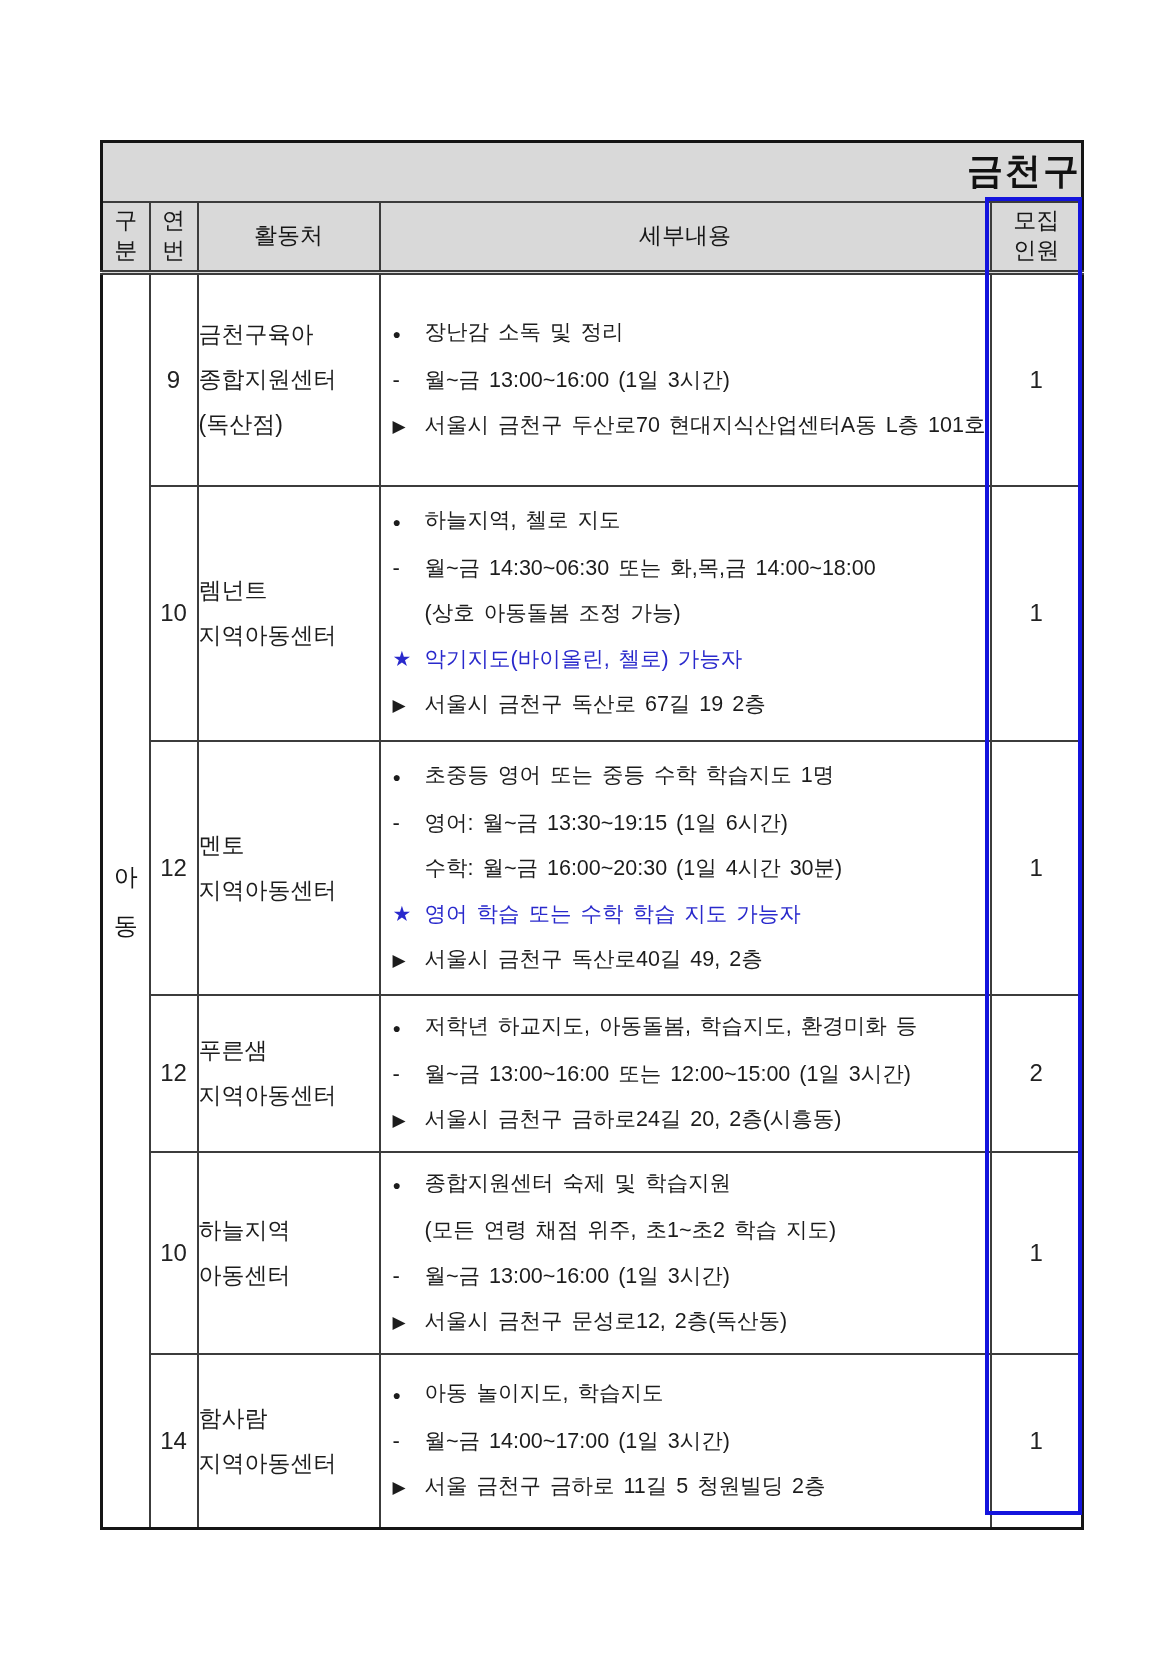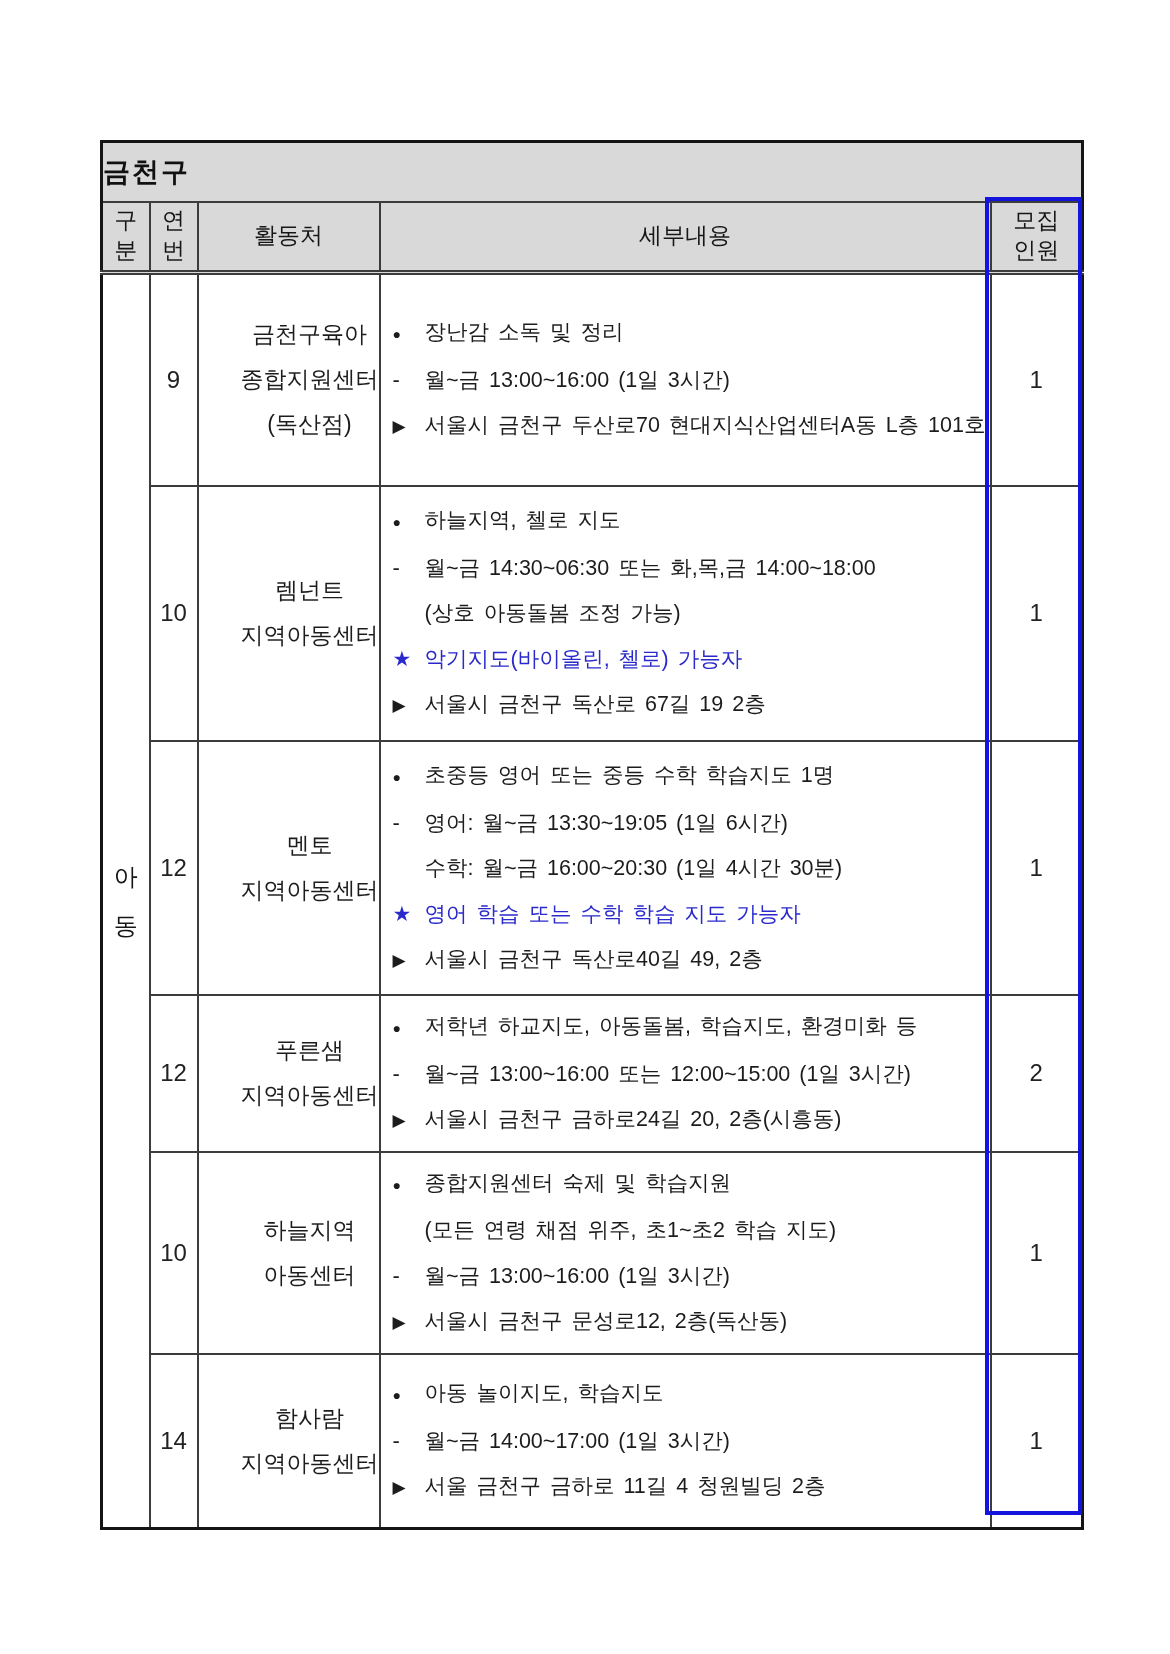--- a/index.html
+++ b/index.html
@@ -16,33 +16,33 @@
     color:#1c1c1c;
   }
   .page{position:relative;width:1170px;height:1654px;background:#fff;overflow:hidden;}
   .table-wrap{position:absolute;left:100px;top:140px;width:981px;}
   table{
     border-collapse:collapse;table-layout:fixed;width:981px;
     border:3px solid #151515;
   }
   td,th{border:2px solid var(--line-dark);font-weight:normal;vertical-align:middle;padding:0;}
   .title-row td{
-    height:60px;background:var(--hdr-bg);text-align:left;
-    font-size:27px;font-weight:bold;letter-spacing:2px;color:#111;
+    height:60px;background:var(--hdr-bg);text-align:right;
+    font-size:36px;font-weight:bold;letter-spacing:2px;color:#111;
   }
   .header-row th{
     height:71px;background:var(--hdr-bg);text-align:center;
     font-size:23px;line-height:1.3;white-space:pre-line;color:#161616;
     border-bottom:5px double var(--line-dark);
   }
   .cell-category{
     text-align:center;font-size:24px;line-height:2.05;white-space:pre-line;color:#161616;
   }
   .cell-no{text-align:center;font-size:24px;color:#222;}
-  .cell-place{text-align:center;font-size:23px;padding-left:42px;}
+  .cell-place{text-align:left;font-size:23px;}
   .cell-place .place-line{line-height:45px;}
   .cell-details{padding:8px 6px 8px 12px;font-size:21.5px;overflow:hidden;}
   .line{display:flex;align-items:baseline;line-height:45px;white-space:nowrap;word-spacing:3px;}
   .line.highlight{color:var(--hl-text);}
   .marker{flex:0 0 32px;width:32px;text-align:left;}
   .mk-dot{font-size:14px;}
   .mk-dash{font-size:22px;}
   .mk-arrow{font-size:17px;}
   .mk-star{font-size:21px;color:var(--hl-text);}
   .cell-recruit{text-align:center;font-size:24px;color:#222;}
@@ -141,21 +141,21 @@
               <div class="place-line">멘토</div>
               <div class="place-line">지역아동센터</div>
             </td>
             <td class="cell-details">
               <div class="line">
                 <span class="marker mk-dot">●</span>
                 <span class="txt">초중등 영어 또는 중등 수학 학습지도 1명</span>
               </div>
               <div class="line">
                 <span class="marker mk-dash">-</span>
-                <span class="txt">영어: 월~금 13:30~19:05 (1일 6시간)</span>
+                <span class="txt">영어: 월~금 13:30~19:15 (1일 6시간)</span>
               </div>
               <div class="line">
                 <span class="marker mk-none"></span>
                 <span class="txt">수학: 월~금 16:00~20:30 (1일 4시간 30분)</span>
               </div>
               <div class="line highlight">
                 <span class="marker mk-star">★</span>
                 <span class="txt">영어 학습 또는 수학 학습 지도 가능자</span>
               </div>
               <div class="line">
@@ -223,21 +223,21 @@
               <div class="line">
                 <span class="marker mk-dot">●</span>
                 <span class="txt">아동 놀이지도, 학습지도</span>
               </div>
               <div class="line">
                 <span class="marker mk-dash">-</span>
                 <span class="txt">월~금 14:00~17:00 (1일 3시간)</span>
               </div>
               <div class="line">
                 <span class="marker mk-arrow">▶</span>
-                <span class="txt">서울 금천구 금하로 11길 4 청원빌딩 2층</span>
+                <span class="txt">서울 금천구 금하로 11길 5 청원빌딩 2층</span>
               </div>
             </td>
             <td class="cell-recruit">1</td>
           </tr>
         </tbody>
     </table>
     <div class="blue-box"></div>
   </div>
 </div>
 

